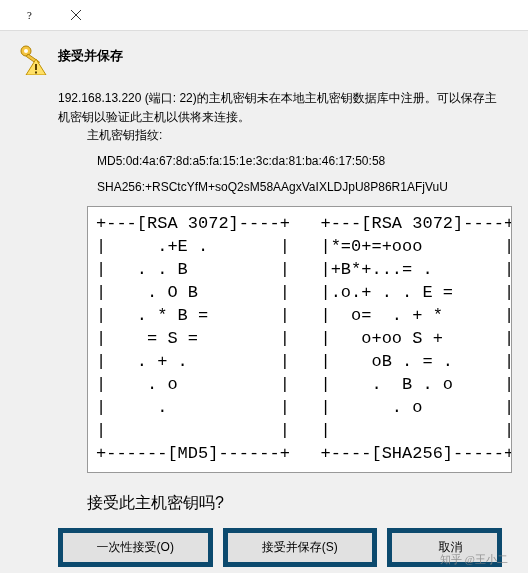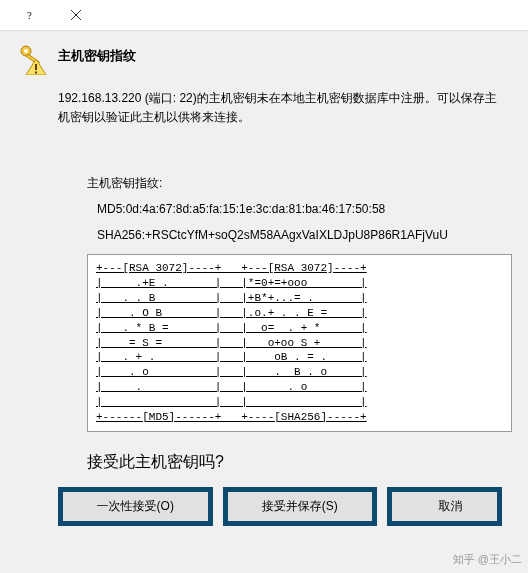--- a/index.html
+++ b/index.html
@@ -52,21 +52,20 @@
   .header-title {
     font-weight: bold;
     font-size: 13px;
     padding-top: 4px;
   }
   .msg {
     margin-left: 42px;
     margin-right: 4px;
     font-size: 12px;
     line-height: 1.6;
-    margin-bottom: 48px;
   }
   .section {
     margin-left: 42px;
     padding-left: 29px;
   }
   .fp-label {
     font-size: 12px;
     margin-bottom: 10px;
   }
   .fp-line {
@@ -74,26 +73,25 @@
     margin-left: 10px;
     margin-bottom: 12px;
     white-space: nowrap;
     overflow: hidden;
   }
   .ascii-box {
     border: 1px solid #999;
     background: #fff;
     padding: 6px 8px;
     font-family: Consolas, "Courier New", monospace;
-    font-size: 11px;
+    font-size: 17px;
     line-height: 1.35;
     white-space: pre;
     overflow-x: auto;
     margin-bottom: 20px;
-    text-decoration: underline;
   }
   .question {
     font-size: 16px;
     margin-bottom: 14px;
   }
   .button-row {
     display: flex;
     gap: 10px;
     margin-left: 42px;
     margin-right: 10px;
@@ -105,25 +103,26 @@
     padding: 6px 0;
     text-align: center;
     cursor: default;
     font-family: inherit;
   }
   .btn-wide { flex: 1.4; }
   .btn-wide2 { flex: 1.4; }
   .btn-narrow { flex: 0.9; padding-left: 12px; }
   .watermark {
     position: absolute;
-    right: 6px;
+    right: 20px;
     bottom: 6px;
     font-size: 11px;
     color: #888;
     opacity: 0.85;
+    font-family: Liberation Serif, serif;
   }
 </style>
 </head>
 <body>
 
 <div class="titlebar">
   <div class="winbtn">
     <svg viewBox="0 0 10 10">
         <text x="1" y="9" font-size="11" font-family="Segoe UI">?</text>
       </svg>
@@ -148,21 +147,21 @@
           <rect x="19" y="19" width="2" height="4" fill="#f4c542" stroke="#b08000" stroke-width="0.6" transform="rotate(35 19 19)"></rect>
           <rect x="22" y="21" width="2" height="3" fill="#f4c542" stroke="#b08000" stroke-width="0.6" transform="rotate(35 22 21)"></rect>
         </g>
         <g>
           <polygon points="20,16 30,32 10,32" fill="#ffe066" stroke="#c09000" stroke-width="1"></polygon>
           <rect x="19" y="21" width="2" height="6" fill="#5a4000"></rect>
           <rect x="19" y="28.5" width="2" height="2" fill="#5a4000"></rect>
         </g>
       </svg>
     </div>
-    <div class="header-title">主机密钥指纹</div>
+    <div class="header-title">接受并保存</div>
   </div>
 
   <div class="msg">192.168.13.220 (端口: 22)的主机密钥未在本地主机密钥数据库中注册。可以保存主机密钥以验证此主机以供将来连接。</div>
 
   <div class="section">
     <div class="fp-label">主机密钥指纹:</div>
     <div class="fp-line">MD5:0d:4a:67:8d:a5:fa:15:1e:3c:da:81:ba:46:17:50:58</div>
     <div class="fp-line">SHA256:+RSCtcYfM+soQ2sM58AAgxVaIXLDJpU8P86R1AFjVuU</div>
     <div class="ascii-box">+---[RSA 3072]----+   +---[RSA 3072]----+
 |     .+E .       |   |*=0+=+ooo        |

